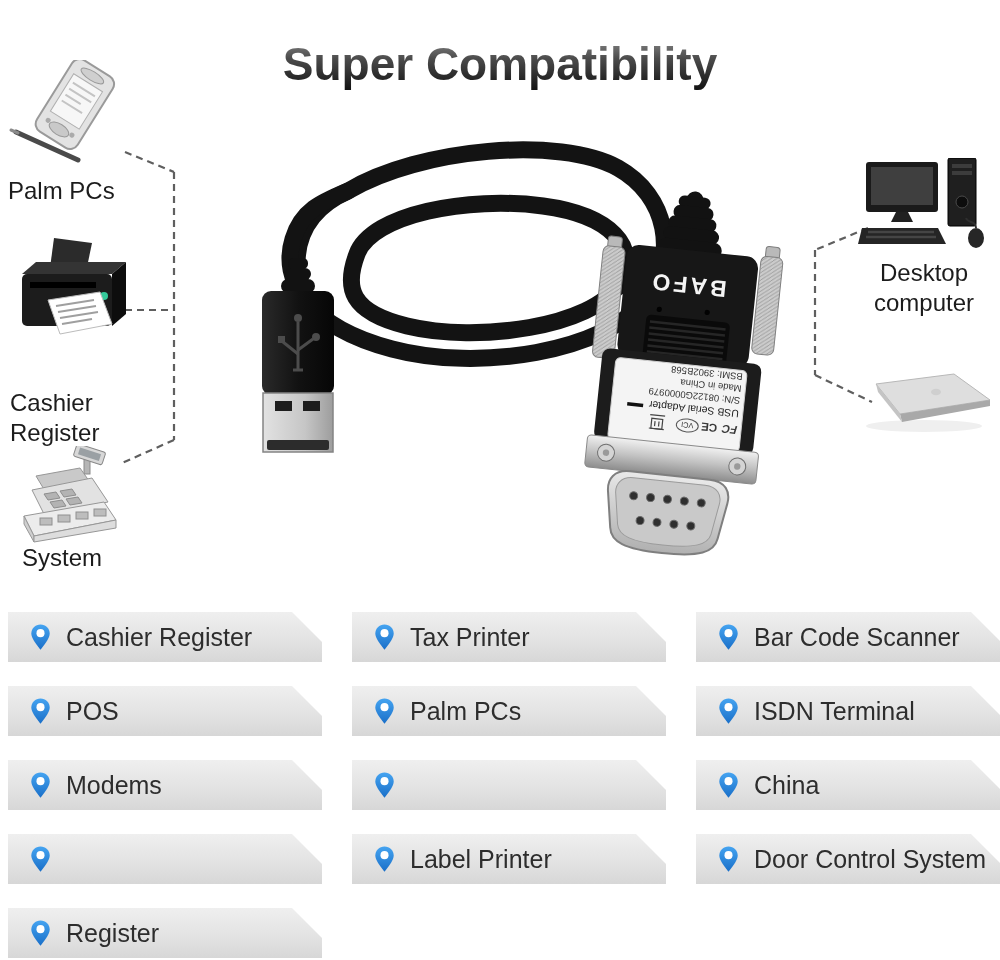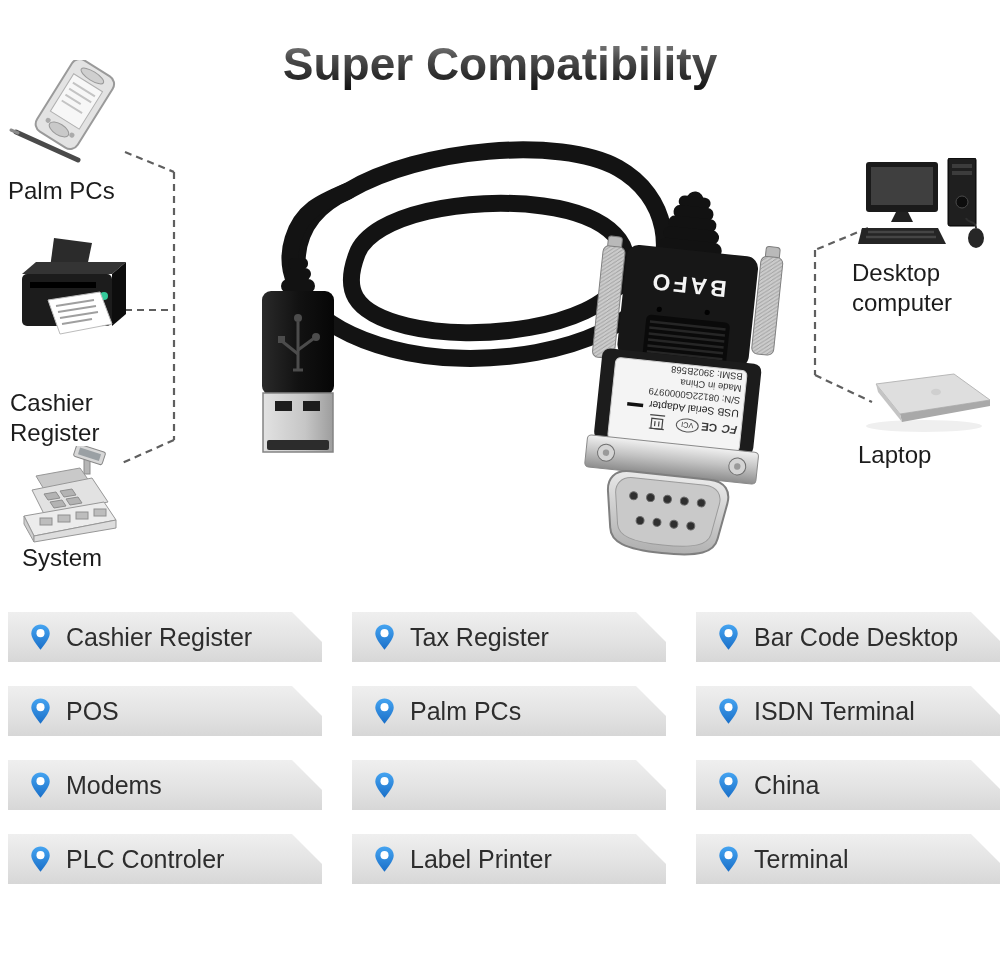--- a/index.html
+++ b/index.html
@@ -10,21 +10,21 @@
   .title{position:absolute;top:-4px;left:0;width:100%;text-align:center;
          font-size:46px;font-weight:bold;line-height:56px;color:#333;margin-top:40px;}
   @supports ((-webkit-background-clip:text) or (background-clip:text)){
     .title{background:linear-gradient(180deg,#8f8f8f 0%,#4c4c4c 40%,#0e0e0e 100%);
            -webkit-background-clip:text;background-clip:text;color:transparent;}
   }
 
   
   .dev-icon{position:absolute;}
   .dev-label{position:absolute;font-size:24px;color:#1c1c1c;line-height:30px;}
-  .dev-label.center{text-align:left;}
+  .dev-label.center{text-align:center;}
 
   
   .photo-svg{position:absolute;left:0;top:0;width:1000px;height:960px;
              font-family:"Liberation Sans",sans-serif;}
 
   
   .compat-grid{position:absolute;left:8px;top:612px;width:992px;
                display:grid;grid-template-columns:314px 314px 305px;
                column-gap:30px;row-gap:24px;}
   .strip{height:50px;box-sizing:border-box;
@@ -256,21 +256,20 @@
     <polygon points="18,14 96,4 132,30 42,44" fill="#dedede" stroke="#b8b8b8"></polygon>
     <polygon points="42,44 132,30 132,36 44,52" fill="#a9a9a9"></polygon>
     <polygon points="18,14 42,44 44,52 20,22" fill="#c4c4c4"></polygon>
     <ellipse cx="78" cy="22" rx="5" ry="3.2" fill="#cfcfcf"></ellipse>
   </svg>
 
   <div class="dev-label" style="left:8px;top:176px;width:140px">Palm PCs</div>
   <div class="dev-label" style="left:10px;top:388px;width:120px">Cashier Register</div>
   <div class="dev-label" style="left:22px;top:543px;width:120px">System</div>
   <div class="dev-label center" style="left:852px;top:258px;width:144px">Desktop computer</div>
-  <div class="dev-label center" style="left:858px;top:440px;width:140px">Laptop</div>
 
   <div class="compat-grid">
 
     <div class="strip">
       <svg class="pin" width="21" height="29" viewBox="0 0 24 32">
           <defs>
             <linearGradient id="pinG" x1="0" y1="0" x2="0" y2="1">
               <stop offset="0" stop-color="#45A4F1"></stop>
               <stop offset="1" stop-color="#1A6FC8"></stop>
             </linearGradient>
@@ -278,28 +277,28 @@
           <path d="M12 1C6 1 1.5 5.6 1.5 11.5 C1.5 16 5 21.2 12 30 C19 21.2 22.5 16 22.5 11.5 C22.5 5.6 18 1 12 1 Z" fill="url(#pinG)"></path>
           <circle cx="12" cy="11" r="4.6" fill="#fff"></circle>
         </svg>
       <span class="strip-label">Cashier Register</span>
     </div>
     <div class="strip">
       <svg class="pin" width="21" height="29" viewBox="0 0 24 32">
           <path d="M12 1C6 1 1.5 5.6 1.5 11.5 C1.5 16 5 21.2 12 30 C19 21.2 22.5 16 22.5 11.5 C22.5 5.6 18 1 12 1 Z" fill="url(#pinG)"></path>
           <circle cx="12" cy="11" r="4.6" fill="#fff"></circle>
         </svg>
-      <span class="strip-label">Tax Register</span>
-    </div>
-    <div class="strip">
-      <svg class="pin" width="21" height="29" viewBox="0 0 24 32">
-          <path d="M12 1C6 1 1.5 5.6 1.5 11.5 C1.5 16 5 21.2 12 30 C19 21.2 22.5 16 22.5 11.5 C22.5 5.6 18 1 12 1 Z" fill="url(#pinG)"></path>
-          <circle cx="12" cy="11" r="4.6" fill="#fff"></circle>
-        </svg>
-      <span class="strip-label">Bar Code Desktop</span>
+      <span class="strip-label">Tax Printer</span>
+    </div>
+    <div class="strip">
+      <svg class="pin" width="21" height="29" viewBox="0 0 24 32">
+          <path d="M12 1C6 1 1.5 5.6 1.5 11.5 C1.5 16 5 21.2 12 30 C19 21.2 22.5 16 22.5 11.5 C22.5 5.6 18 1 12 1 Z" fill="url(#pinG)"></path>
+          <circle cx="12" cy="11" r="4.6" fill="#fff"></circle>
+        </svg>
+      <span class="strip-label">Bar Code Scanner</span>
     </div>
     <div class="strip">
       <svg class="pin" width="21" height="29" viewBox="0 0 24 32">
           <path d="M12 1C6 1 1.5 5.6 1.5 11.5 C1.5 16 5 21.2 12 30 C19 21.2 22.5 16 22.5 11.5 C22.5 5.6 18 1 12 1 Z" fill="url(#pinG)"></path>
           <circle cx="12" cy="11" r="4.6" fill="#fff"></circle>
         </svg>
       <span class="strip-label">POS</span>
     </div>
     <div class="strip">
       <svg class="pin" width="21" height="29" viewBox="0 0 24 32">
@@ -333,31 +332,37 @@
           <path d="M12 1C6 1 1.5 5.6 1.5 11.5 C1.5 16 5 21.2 12 30 C19 21.2 22.5 16 22.5 11.5 C22.5 5.6 18 1 12 1 Z" fill="url(#pinG)"></path>
           <circle cx="12" cy="11" r="4.6" fill="#fff"></circle>
         </svg>
       <span class="strip-label">China</span>
     </div>
     <div class="strip">
       <svg class="pin" width="21" height="29" viewBox="0 0 24 32">
           <path d="M12 1C6 1 1.5 5.6 1.5 11.5 C1.5 16 5 21.2 12 30 C19 21.2 22.5 16 22.5 11.5 C22.5 5.6 18 1 12 1 Z" fill="url(#pinG)"></path>
           <circle cx="12" cy="11" r="4.6" fill="#fff"></circle>
         </svg>
-      <span class="strip-label">PLC Controler</span>
     </div>
     <div class="strip">
       <svg class="pin" width="21" height="29" viewBox="0 0 24 32">
           <path d="M12 1C6 1 1.5 5.6 1.5 11.5 C1.5 16 5 21.2 12 30 C19 21.2 22.5 16 22.5 11.5 C22.5 5.6 18 1 12 1 Z" fill="url(#pinG)"></path>
           <circle cx="12" cy="11" r="4.6" fill="#fff"></circle>
         </svg>
       <span class="strip-label">Label Printer</span>
     </div>
     <div class="strip">
       <svg class="pin" width="21" height="29" viewBox="0 0 24 32">
           <path d="M12 1C6 1 1.5 5.6 1.5 11.5 C1.5 16 5 21.2 12 30 C19 21.2 22.5 16 22.5 11.5 C22.5 5.6 18 1 12 1 Z" fill="url(#pinG)"></path>
           <circle cx="12" cy="11" r="4.6" fill="#fff"></circle>
         </svg>
-      <span class="strip-label">Terminal</span>
+      <span class="strip-label">Door Control System</span>
+    </div>
+    <div class="strip">
+      <svg class="pin" width="21" height="29" viewBox="0 0 24 32">
+          <path d="M12 1C6 1 1.5 5.6 1.5 11.5 C1.5 16 5 21.2 12 30 C19 21.2 22.5 16 22.5 11.5 C22.5 5.6 18 1 12 1 Z" fill="url(#pinG)"></path>
+          <circle cx="12" cy="11" r="4.6" fill="#fff"></circle>
+        </svg>
+      <span class="strip-label">Register</span>
     </div>
   </div>
 
 </div>
 
 </body></html>

